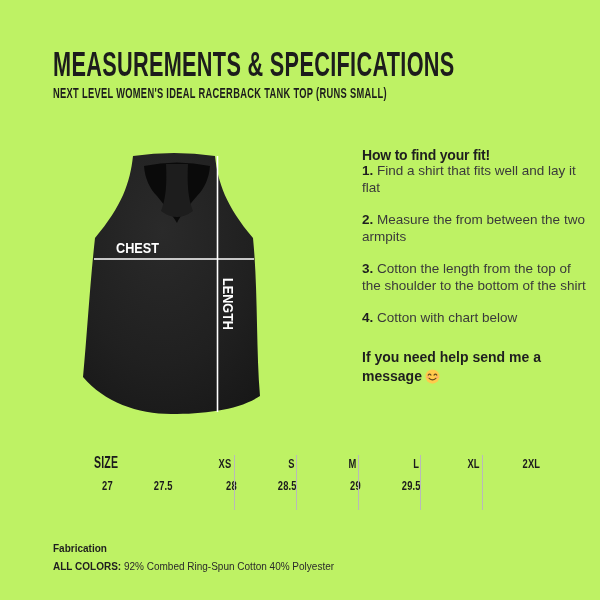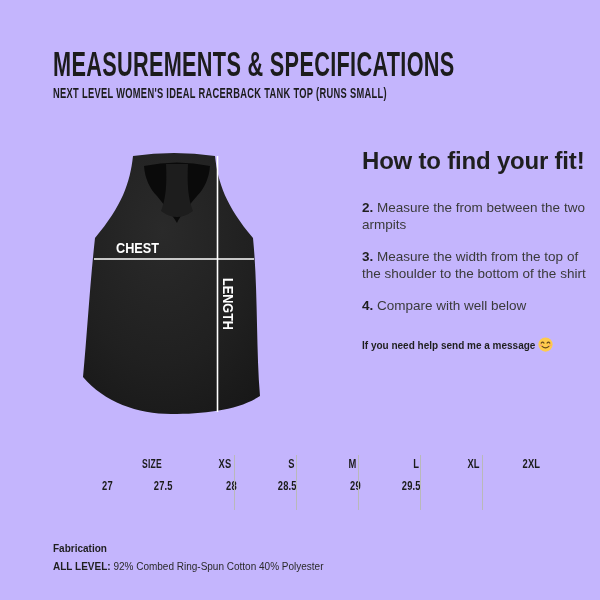--- a/index.html
+++ b/index.html
@@ -1,43 +1,43 @@
 <!DOCTYPE html>
 <html><head>
 <meta charset="utf-8">
 <style>
   html,body{margin:0;padding:0;background:#ffffff;}
   .canvas{
-    position:relative;width:600px;height:600px;background:#c4b5fd;overflow:hidden;
+    position:relative;width:600px;height:600px;background:#bef264;overflow:hidden;
     font-family:"Liberation Sans",sans-serif;color:#1d1d1d;
   }
   
   .title{
     position:absolute;left:53px;top:44px;margin:0;
     font-size:35px;font-weight:bold;letter-spacing:.5px;color:#1c1c1c;
     transform:scaleX(.62);transform-origin:0 50%;white-space:nowrap;
   }
   .subtitle{
     position:absolute;left:53px;top:84px;margin:0;
     font-size:15px;font-weight:bold;letter-spacing:.5px;color:#1c1c1c;
     transform:scaleX(.62);transform-origin:0 50%;white-space:nowrap;
   }
   
   .tank-svg{position:absolute;left:58px;top:143px;}
   
   .fit-guide{position:absolute;left:362px;top:147px;width:224px;}
-  .fit-heading{margin:0 0 25px 0;font-size:24px;font-weight:bold;color:#1f1f1f;letter-spacing:-.2px;}
+  .fit-heading{margin:0 0 0 0;font-size:14px;font-weight:bold;color:#1f1f1f;letter-spacing:-.2px;}
   .step{margin:0 0 16px 0;font-size:13.5px;line-height:16.5px;color:#3a3a3a;}
   .step b{color:#1f1f1f;}
-  .help{margin:21px 0 0 0;font-size:10px;line-height:19px;font-weight:bold;color:#1f1f1f;}
+  .help{margin:21px 0 0 0;font-size:14px;line-height:19px;font-weight:bold;color:#1f1f1f;}
   .emoji{display:inline-block;vertical-align:-3px;margin-left:3px;}
   
   .size-chart{position:absolute;left:53px;top:452px;width:491px;height:66px;}
   .sc-row{display:flex;height:22px;align-items:center;}
-  .sc-label{width:119px;text-align:right;font-size:13px;font-weight:bold;color:#1c1c1c;}
+  .sc-label{width:119px;text-align:center;font-size:16px;font-weight:bold;color:#1c1c1c;}
   .sc-label span{display:inline-block;transform:scaleX(.66);transform-origin:0 50%;white-space:nowrap;letter-spacing:.3px;}
   .sc-val{width:62px;text-align:right;font-size:13px;font-weight:bold;color:#1c1c1c;}
   .sc-val span{display:inline-block;transform:scaleX(.72);white-space:nowrap;letter-spacing:.3px;}
   .sc-divider{position:absolute;top:3px;width:1px;height:55px;background:#b9b9b9;}
   
   .fabrication{position:absolute;left:53px;top:540px;font-size:10px;line-height:18px;color:#2a2a2a;}
   .fab-heading{font-weight:bold;color:#1f1f1f;}
   .fab-label{font-weight:bold;color:#1f1f1f;}
 </style>
 </head>
@@ -88,23 +88,24 @@
     <line x1="36" y1="116" x2="196" y2="116" stroke="#ffffff" stroke-width="1.6"></line>
     <line x1="159.5" y1="13" x2="159.5" y2="269" stroke="#ffffff" stroke-width="1.6"></line>
 
     <text x="58" y="110" fill="#ffffff" font-family="Liberation Sans, sans-serif" font-size="15.5" font-weight="bold" textLength="43" lengthAdjust="spacingAndGlyphs">CHEST</text>
     <text x="165" y="161" fill="#ffffff" font-family="Liberation Sans, sans-serif" font-size="15.5" font-weight="bold" text-anchor="middle" textLength="52" lengthAdjust="spacingAndGlyphs" transform="rotate(90 165 161)">LENGTH</text>
   </svg>
 
   <div class="fit-guide">
     <h3 class="fit-heading">How to find your fit!</h3>
 
+    <p class="step"><b>1.</b> <span>Find a shirt that fits well and lay it flat</span></p>
     <p class="step"><b>2.</b> <span>Measure the from between the two armpits</span></p>
-    <p class="step"><b>3.</b> <span>Measure the width from the top of the shoulder to the bottom of the shirt</span></p>
-    <p class="step"><b>4.</b> <span>Compare with well below</span></p>
+    <p class="step"><b>3.</b> <span>Cotton the length from the top of the shoulder to the bottom of the shirt</span></p>
+    <p class="step"><b>4.</b> <span>Cotton with chart below</span></p>
 
     <p class="help"><span>If you need help send me a message</span><span class="emoji"><svg width="15" height="15" viewBox="0 0 20 20" xmlns="http://www.w3.org/2000/svg">
         <circle cx="10" cy="10" r="9.5" fill="#ffcb4c"></circle>
         <path d="M 4.2,8.2 Q 6.1,5.6 8.0,8.2" fill="none" stroke="#65471b" stroke-width="1.5" stroke-linecap="round"></path>
         <path d="M 12.0,8.2 Q 13.9,5.6 15.8,8.2" fill="none" stroke="#65471b" stroke-width="1.5" stroke-linecap="round"></path>
         <path d="M 5.5,12.5 Q 10,16.8 14.5,12.5" fill="none" stroke="#65471b" stroke-width="1.6" stroke-linecap="round"></path>
         <ellipse cx="3.9" cy="11" rx="1.8" ry="1.1" fill="#f48a8a" opacity=".75"></ellipse>
         <ellipse cx="16.1" cy="11" rx="1.8" ry="1.1" fill="#f48a8a" opacity=".75"></ellipse>
       </svg></span></p>
   </div>
@@ -129,16 +130,16 @@
     </div>
     <div class="sc-divider" style="left:181px;"></div>
     <div class="sc-divider" style="left:243px;"></div>
     <div class="sc-divider" style="left:305px;"></div>
     <div class="sc-divider" style="left:367px;"></div>
     <div class="sc-divider" style="left:429px;"></div>
   </div>
 
   <div class="fabrication">
     <div class="fab-heading">Fabrication</div>
-    <div><span class="fab-label">ALL LEVEL:</span> <span>92% Combed Ring-Spun Cotton 40% Polyester</span></div>
+    <div><span class="fab-label">ALL COLORS:</span> <span>92% Combed Ring-Spun Cotton 40% Polyester</span></div>
   </div>
 
 </div>
 
 </body></html>

